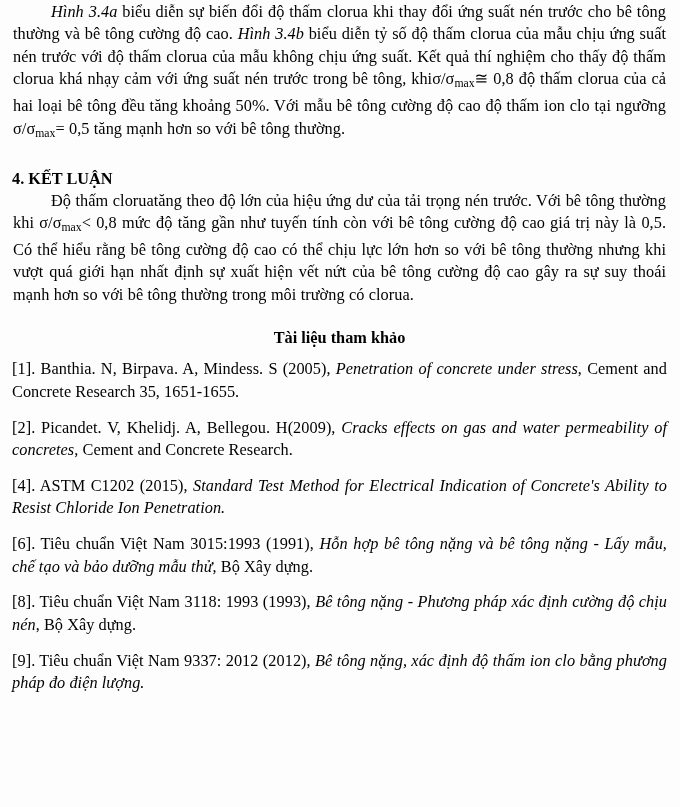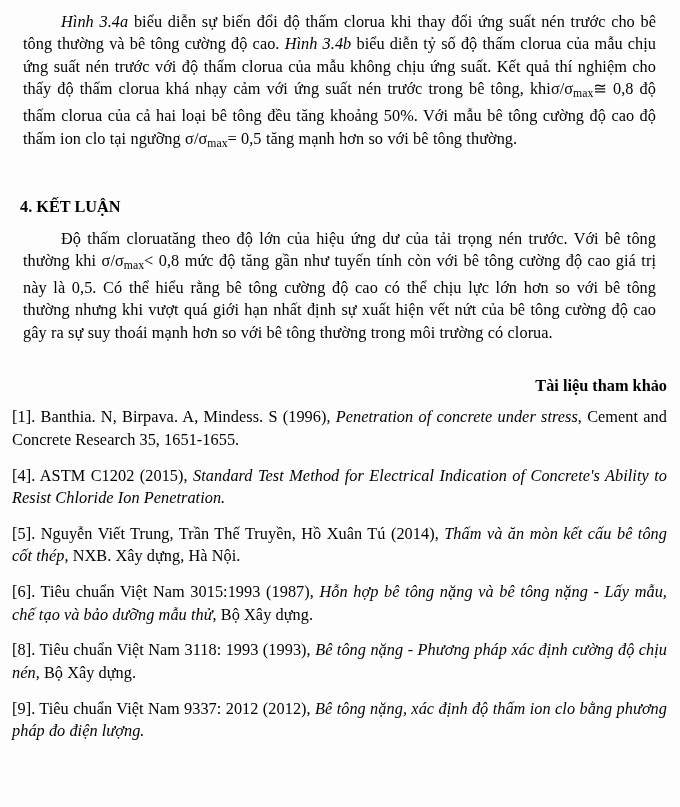--- a/index.html
+++ b/index.html
@@ -20,44 +20,44 @@
     width: 680px;
     height: 807px;
     box-sizing: border-box;
     padding: 0 13px 0 12px;
   }
   .body-para {
     font-size: 16.3px;
     line-height: 22.4px;
     text-align: justify;
     text-justify: inter-word;
-    margin: 11px;
+    margin: 1px;
     letter-spacing: 0.05px;
     word-spacing: 0.2px;
   }
   .body-para.indent {
     text-indent: 38px;
   }
   .gap-after-intro { height: 22px; }
   .gap-small { height: 10px; }
   .gap-refs-head { height: 20px; }
 
   .section-head {
     font-size: 16.3px;
     line-height: 21px;
     font-weight: bold;
-    margin: 8px;
+    margin: 0;
     text-align: left;
   }
   .refs-head {
     font-size: 16.3px;
     line-height: 21px;
     font-weight: bold;
     margin: 0;
-    text-align: right;
+    text-align: center;
   }
   .ref-item {
     font-size: 16.3px;
     line-height: 22.4px;
     text-align: justify;
     text-justify: inter-word;
     margin: 0 0 13.5px 0;
     letter-spacing: 0.05px;
   }
   .ref-item:last-child { margin-bottom: 0; }
@@ -83,29 +83,29 @@
 
   <p class="body-para indent"><span>Độ thấm cloruatăng theo độ lớn của hiệu ứng dư của tải trọng nén trước. Với bê tông thường khi </span><span class="nowrapbit"><span class="sig">σ/σ</span><span class="sub">max</span><span>&lt;</span></span><span> 0,8 mức độ tăng gần như tuyến tính còn với bê tông cường độ cao giá trị này là 0,5. Có thể hiểu rằng bê tông cường độ cao có thể chịu lực lớn hơn so với bê tông thường nhưng khi vượt quá giới hạn nhất định sự xuất hiện vết nứt của bê tông cường độ cao gây ra sự suy thoái mạnh hơn so với bê tông thường trong môi trường có clorua.</span></p>
 
   <div class="gap-refs-head"></div>
 
   <h2 class="refs-head">Tài liệu tham khảo</h2>
 
   <div class="gap-small"></div>
 
   <div>
-    <p class="ref-item"><span>[1].</span><span> Banthia. N, Birpava. A, Mindess. S (1996), </span><span class="ital">Penetration of concrete under stress</span><span>, Cement and Concrete Research 35, 1651-1655.</span></p>
+    <p class="ref-item"><span>[1].</span><span> Banthia. N, Birpava. A, Mindess. S (2005), </span><span class="ital">Penetration of concrete under stress</span><span>, Cement and Concrete Research 35, 1651-1655.</span></p>
 
+    <p class="ref-item"><span>[2].</span><span> Picandet. V, Khelidj. A, Bellegou. H(2009), </span><span class="ital">Cracks effects on gas and water permeability of concretes</span><span>, Cement and Concrete Research.</span></p>
 
 
     <p class="ref-item"><span>[4].</span><span> ASTM C1202 (2015), </span><span class="ital">Standard Test Method for Electrical Indication of Concrete's Ability to Resist Chloride Ion Penetration.</span><span></span></p>
 
-    <p class="ref-item"><span>[5].</span><span> Nguyễn Viết Trung, Trần Thế Truyền, Hồ Xuân Tú (2014), </span><span class="ital">Thấm và ăn mòn kết cấu bê tông cốt thép</span><span>, NXB. Xây dựng, Hà Nội.</span></p>
 
-    <p class="ref-item"><span>[6].</span><span> Tiêu chuẩn Việt Nam 3015:1993 (1987), </span><span class="ital">Hỗn hợp bê tông nặng và bê tông nặng - Lấy mẫu, chế tạo và bảo dưỡng mẫu thử</span><span>, Bộ Xây dựng.</span></p>
+    <p class="ref-item"><span>[6].</span><span> Tiêu chuẩn Việt Nam 3015:1993 (1991), </span><span class="ital">Hỗn hợp bê tông nặng và bê tông nặng - Lấy mẫu, chế tạo và bảo dưỡng mẫu thử</span><span>, Bộ Xây dựng.</span></p>
 
 
     <p class="ref-item"><span>[8].</span><span> Tiêu chuẩn Việt Nam 3118: 1993 (1993), </span><span class="ital">Bê tông nặng - Phương pháp xác định cường độ chịu nén</span><span>, Bộ Xây dựng.</span></p>
 
     <p class="ref-item"><span>[9].</span><span> Tiêu chuẩn Việt Nam 9337: 2012 (2012), </span><span class="ital">Bê tông nặng, xác định độ thấm ion clo bằng phương pháp đo điện lượng.</span></p>
   </div>
 
 </div>
 
 </body></html>

